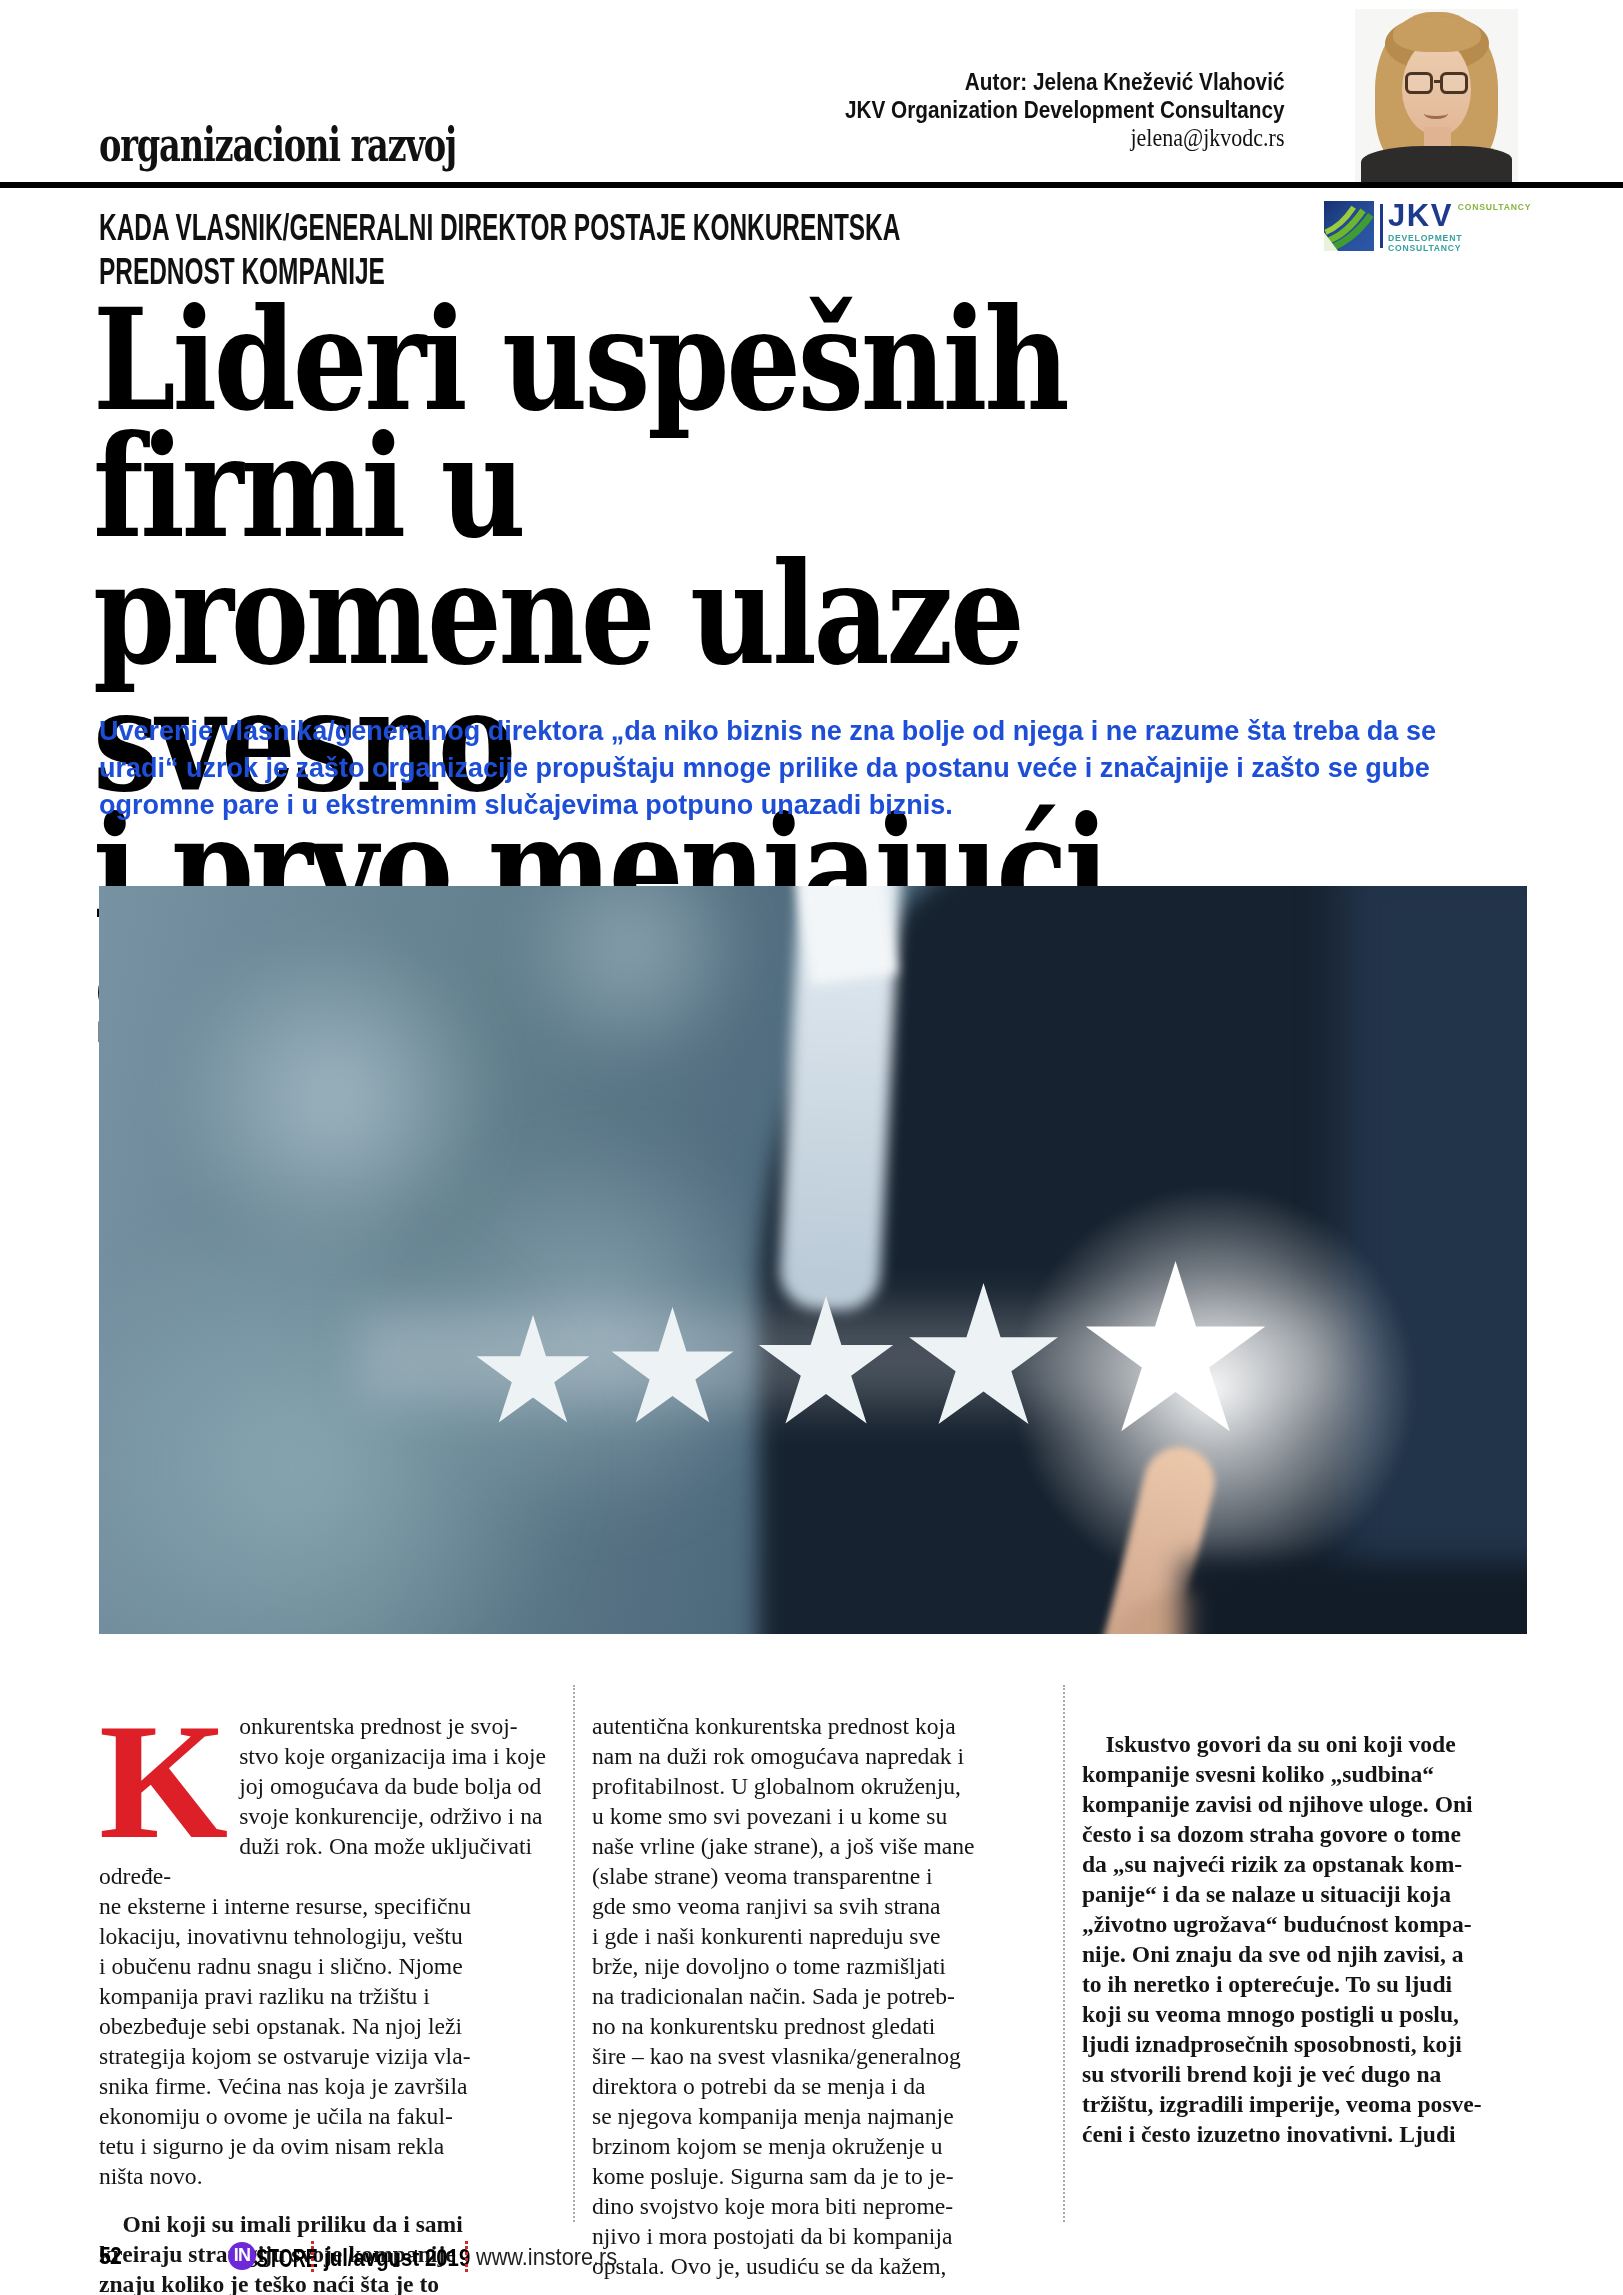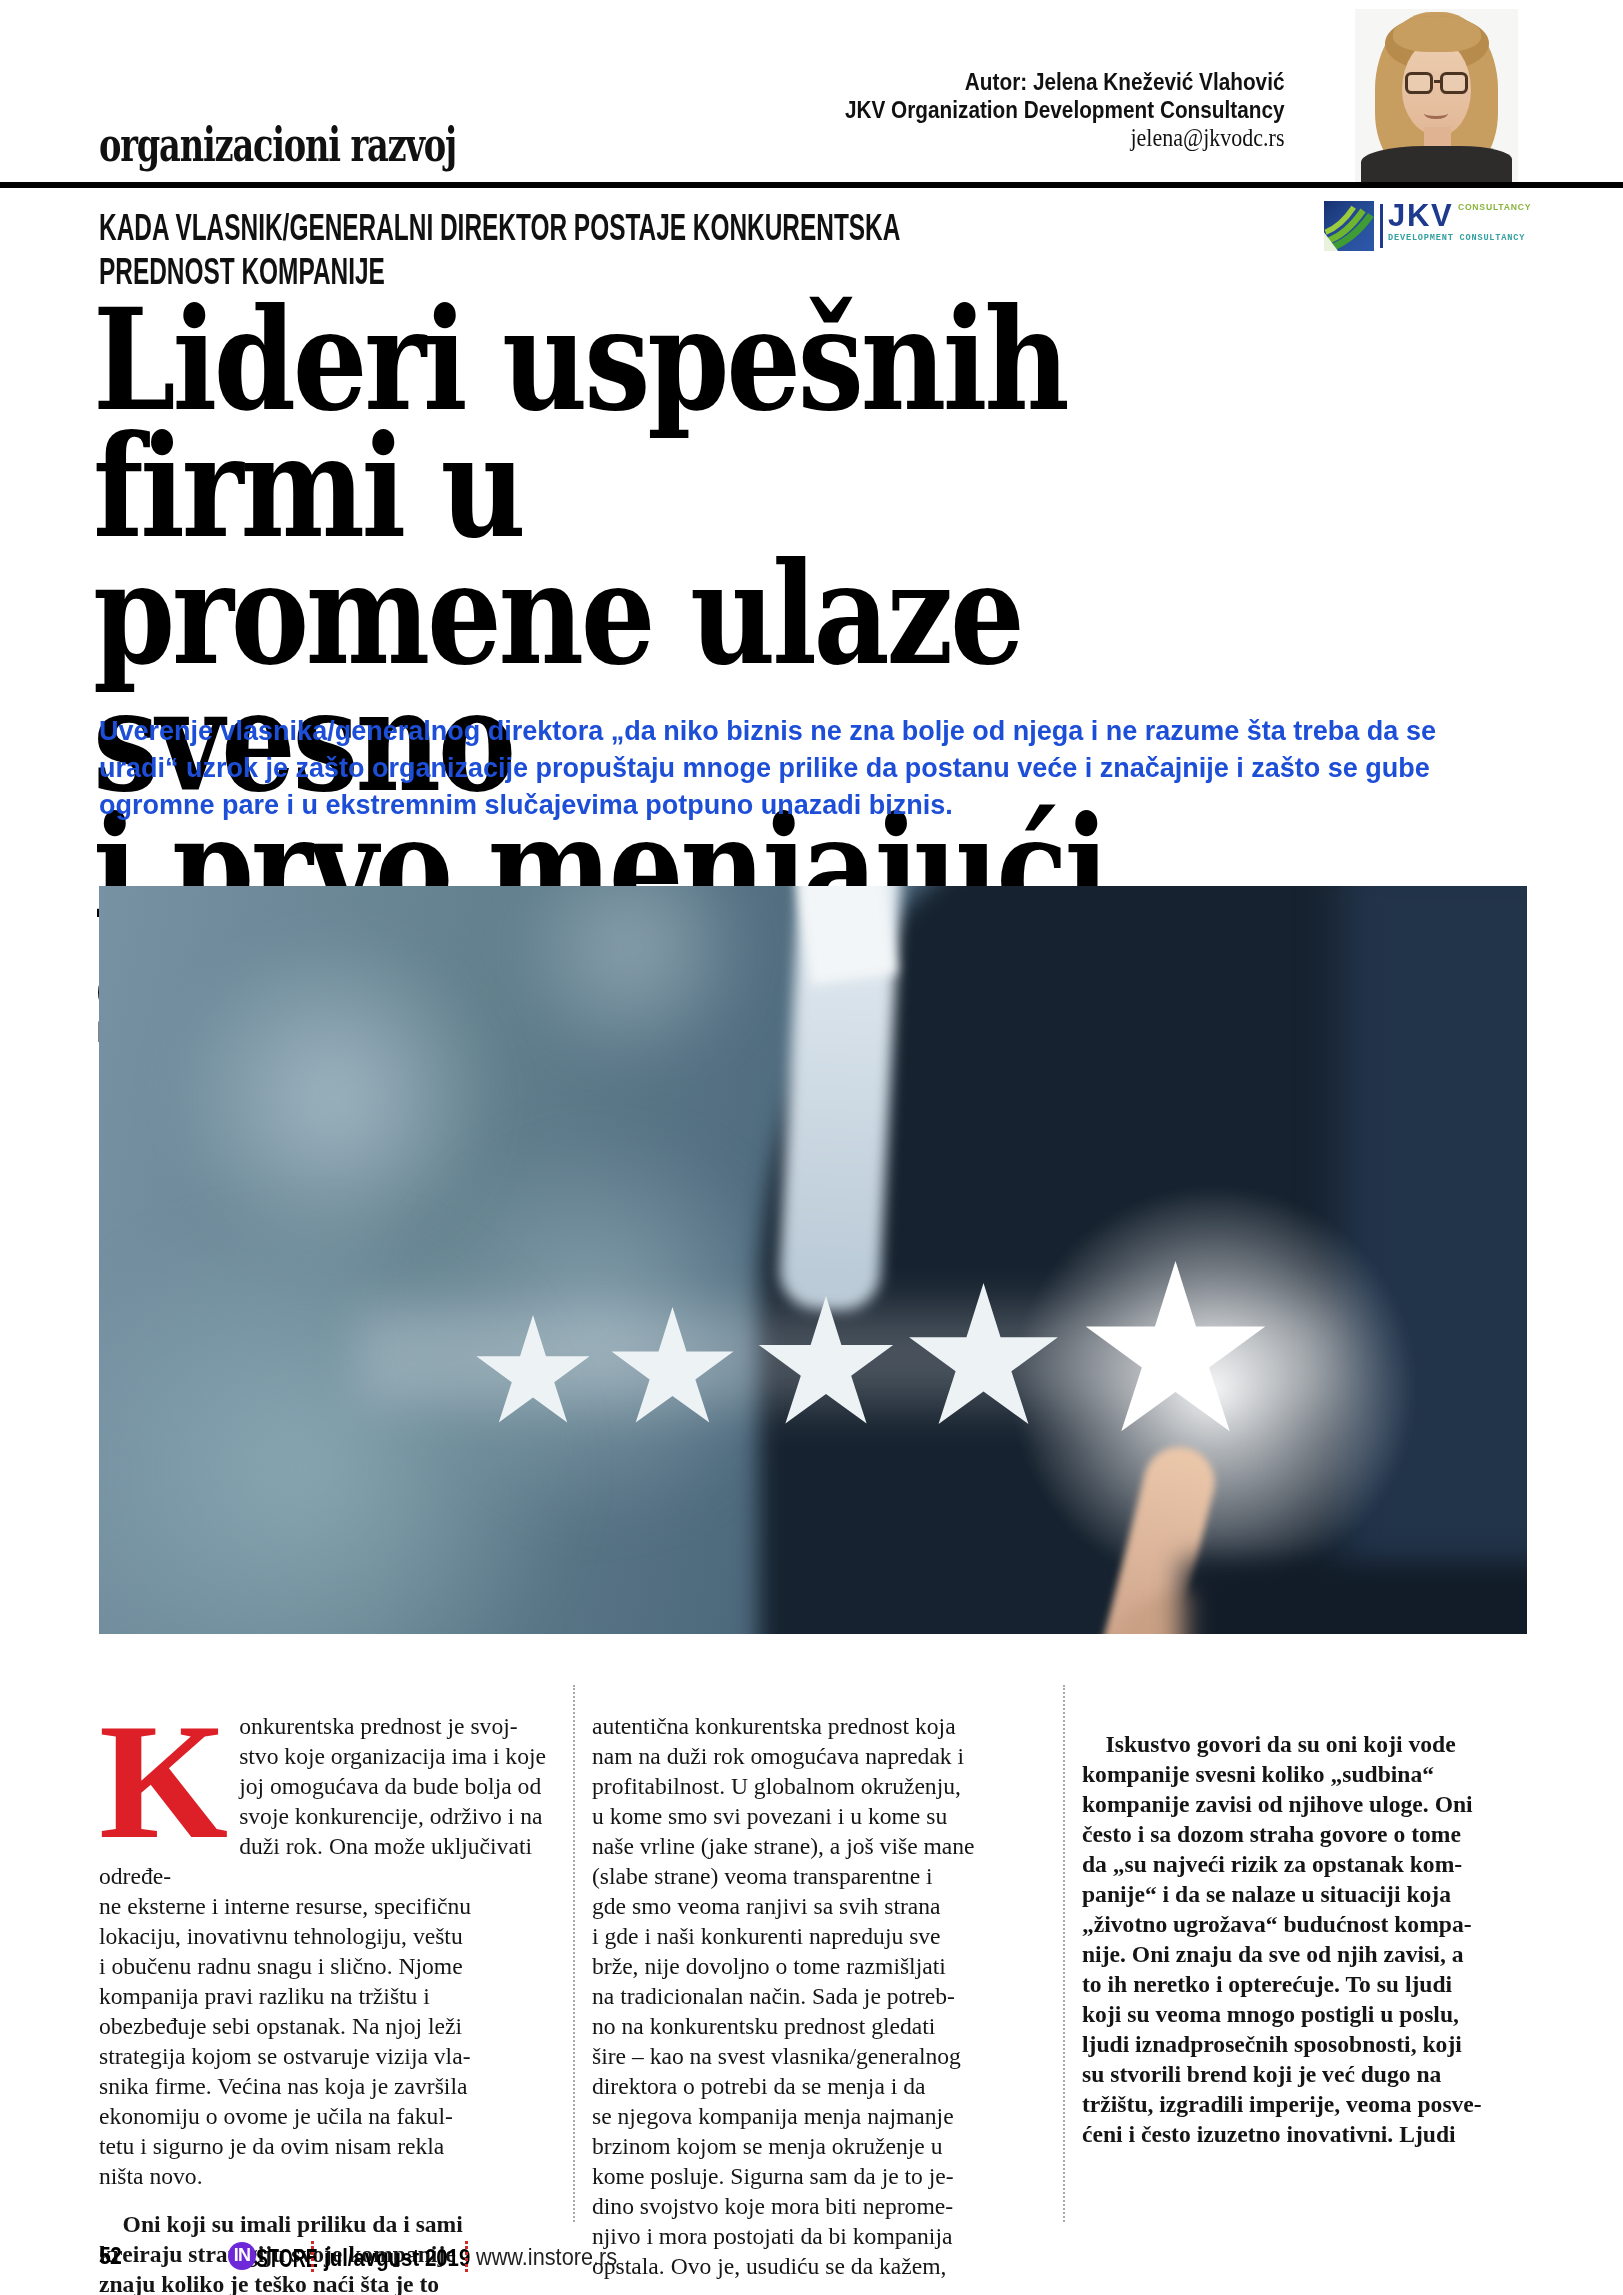--- a/index.html
+++ b/index.html
@@ -38,21 +38,21 @@
     transform:scaleX(0.66); transform-origin:left top; white-space:pre-line; letter-spacing:0;
   }
   
   .jkv { position:absolute; left:1324px; top:196px; width:210px; height:64px; background:#fff; display:flex; align-items:flex-start; }
   .jkv .mark { width:50px; height:50px; margin-top:4.7px; flex:0 0 50px; }
   .jkv .divider { width:3.1px; height:44px; background:#1d3a8f; margin:7.9px 4.7px 0 6.3px; }
   .jkv .txt { display:flex; flex-direction:column; margin-top:6.3px; }
   .jkv .row1 { display:flex; align-items:flex-start; gap:4.7px; }
   .jkv .name { font-family:"Liberation Sans", sans-serif; font-weight:bold; font-size:31px; line-height:28px; color:#1d3a8f; letter-spacing:1.6px; }
   .jkv .sub1 { font-family:"Liberation Sans", sans-serif; font-weight:bold; font-size:8.6px; color:#8ab33c; letter-spacing:0.8px; }
-  .jkv .sub2 { font-family:Liberation Mono, monospace; font-weight:bold; font-size:8.6px; color:#35a0a0; letter-spacing:0.8px; margin-top:3.1px; }
+  .jkv .sub2 { font-family:Liberation Sans, sans-serif; font-weight:bold; font-size:8.6px; color:#35a0a0; letter-spacing:0.8px; margin-top:3.1px; }
   
   .headline {
     position:absolute; left:93px; top:297px;
     font-family:"DejaVu Serif", serif; font-weight:bold; font-size:140px; line-height:127px;
     letter-spacing:-3.9px; transform:scaleX(0.84); transform-origin:left top; white-space:pre-line; color:#000;
   }
   .lead {
     position:absolute; left:99px; top:713px; width:1437px;
     font-family:"Liberation Sans", sans-serif; font-weight:bold; font-size:27px; line-height:37px;
     white-space:pre-line; color:#1d4ed8;

